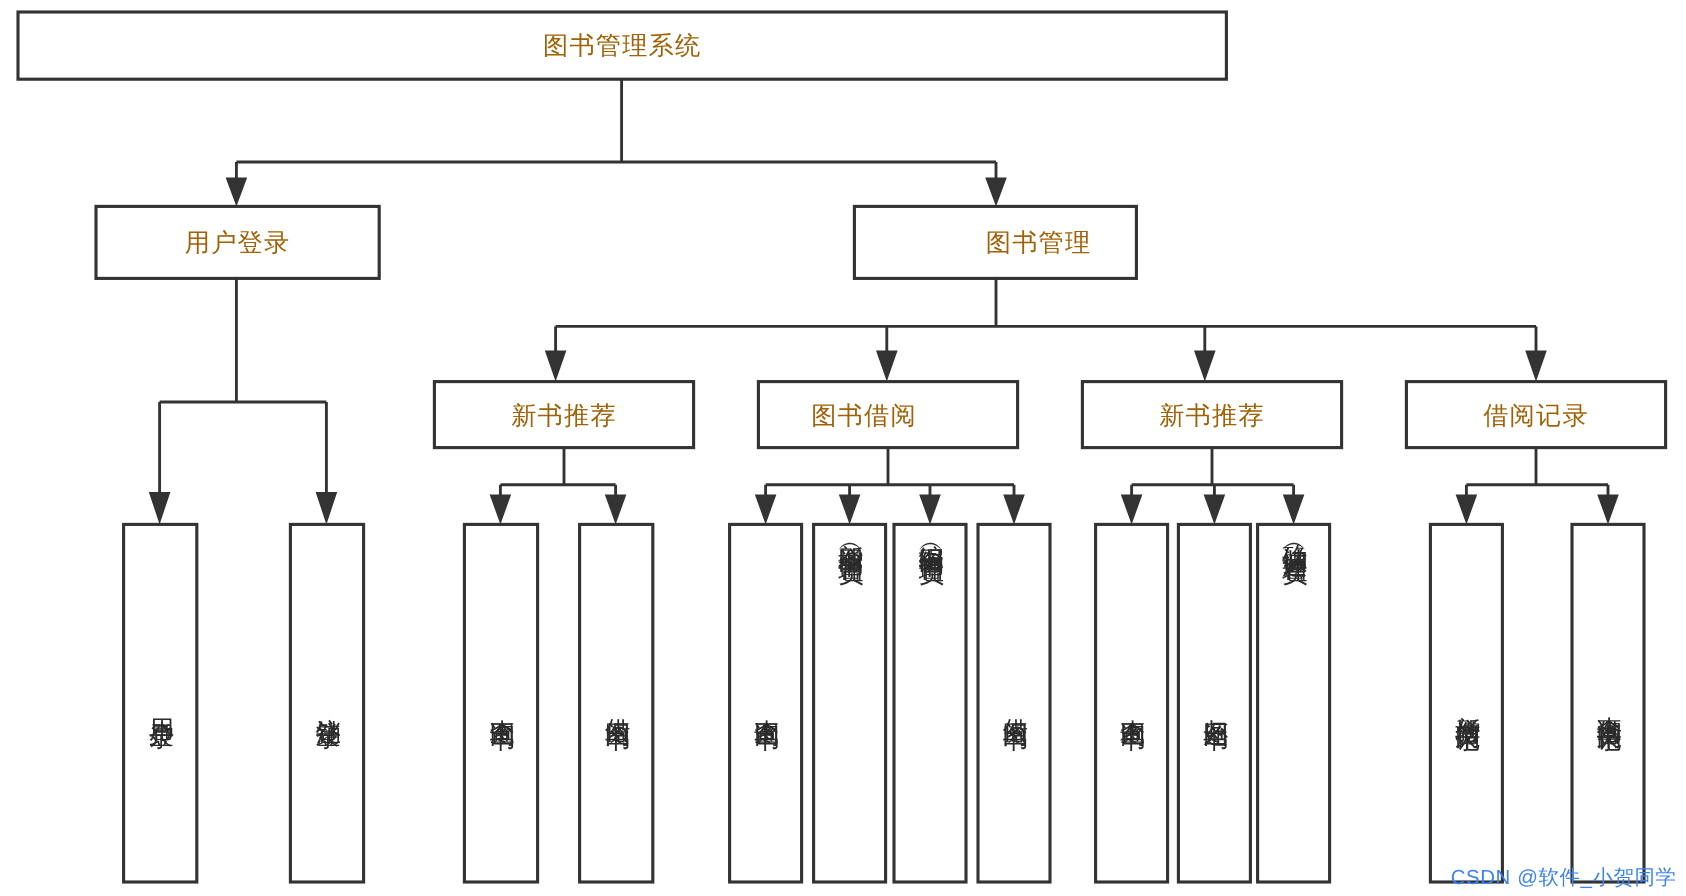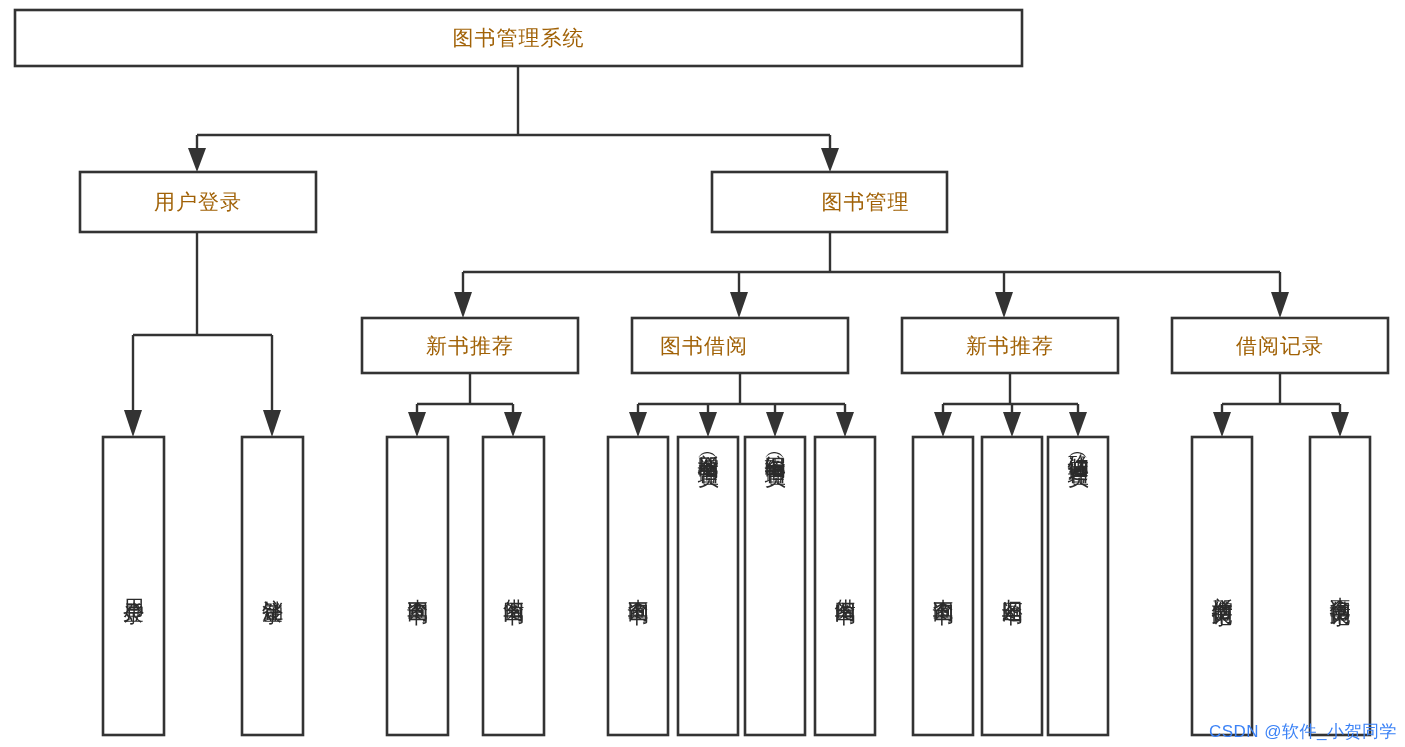--- a/index.html
+++ b/index.html
@@ -186,21 +186,21 @@
       <rect class="node-box" x="1310" y="437" width="60" height="298"></rect>
     </g>
   </svg>
 
   <div class="hlabel-wrap" style="left:15px; top:10px; width:1007px; height:56px;">图书管理系统</div>
 
   <div class="hlabel-wrap" style="left:80px; top:172px; width:236px; height:60px;">用户登录</div>
   <div class="hlabel-wrap" style="left:748px; top:172px; width:235px; height:60px;">图书管理</div>
 
   <div class="hlabel-wrap" style="left:362px; top:318px; width:216px; height:55px;">新书推荐</div>
-  <div class="hlabel-wrap" style="left:596px; top:318px; width:216px; height:55px;">图书借阅</div>
+  <div class="hlabel-wrap" style="left:612px; top:318px; width:216px; height:55px;">图书借阅</div>
   <div class="hlabel-wrap" style="left:902px; top:318px; width:216px; height:55px;">新书推荐</div>
   <div class="hlabel-wrap" style="left:1172px; top:318px; width:216px; height:55px;">借阅记录</div>
 
   <div class="vlabel-wrap" style="left:103px; top:437px; width:61px; height:298px;">用户登录</div>
   <div class="vlabel-wrap" style="left:242px; top:437px; width:61px; height:298px;">注销登录</div>
   <div class="vlabel-wrap" style="left:387px; top:437px; width:61px; height:298px;">查询图书</div>
   <div class="vlabel-wrap" style="left:483px; top:437px; width:61px; height:298px;">借阅图书</div>
 
   <div class="vlabel-wrap" style="left:608px; top:437px; width:60px; height:298px;">查询图书</div>
   <div class="vlabel-wrap" style="left:678px; top:437px; width:60px; height:298px; justify-content:flex-start;">新增图书（管理员）</div>

